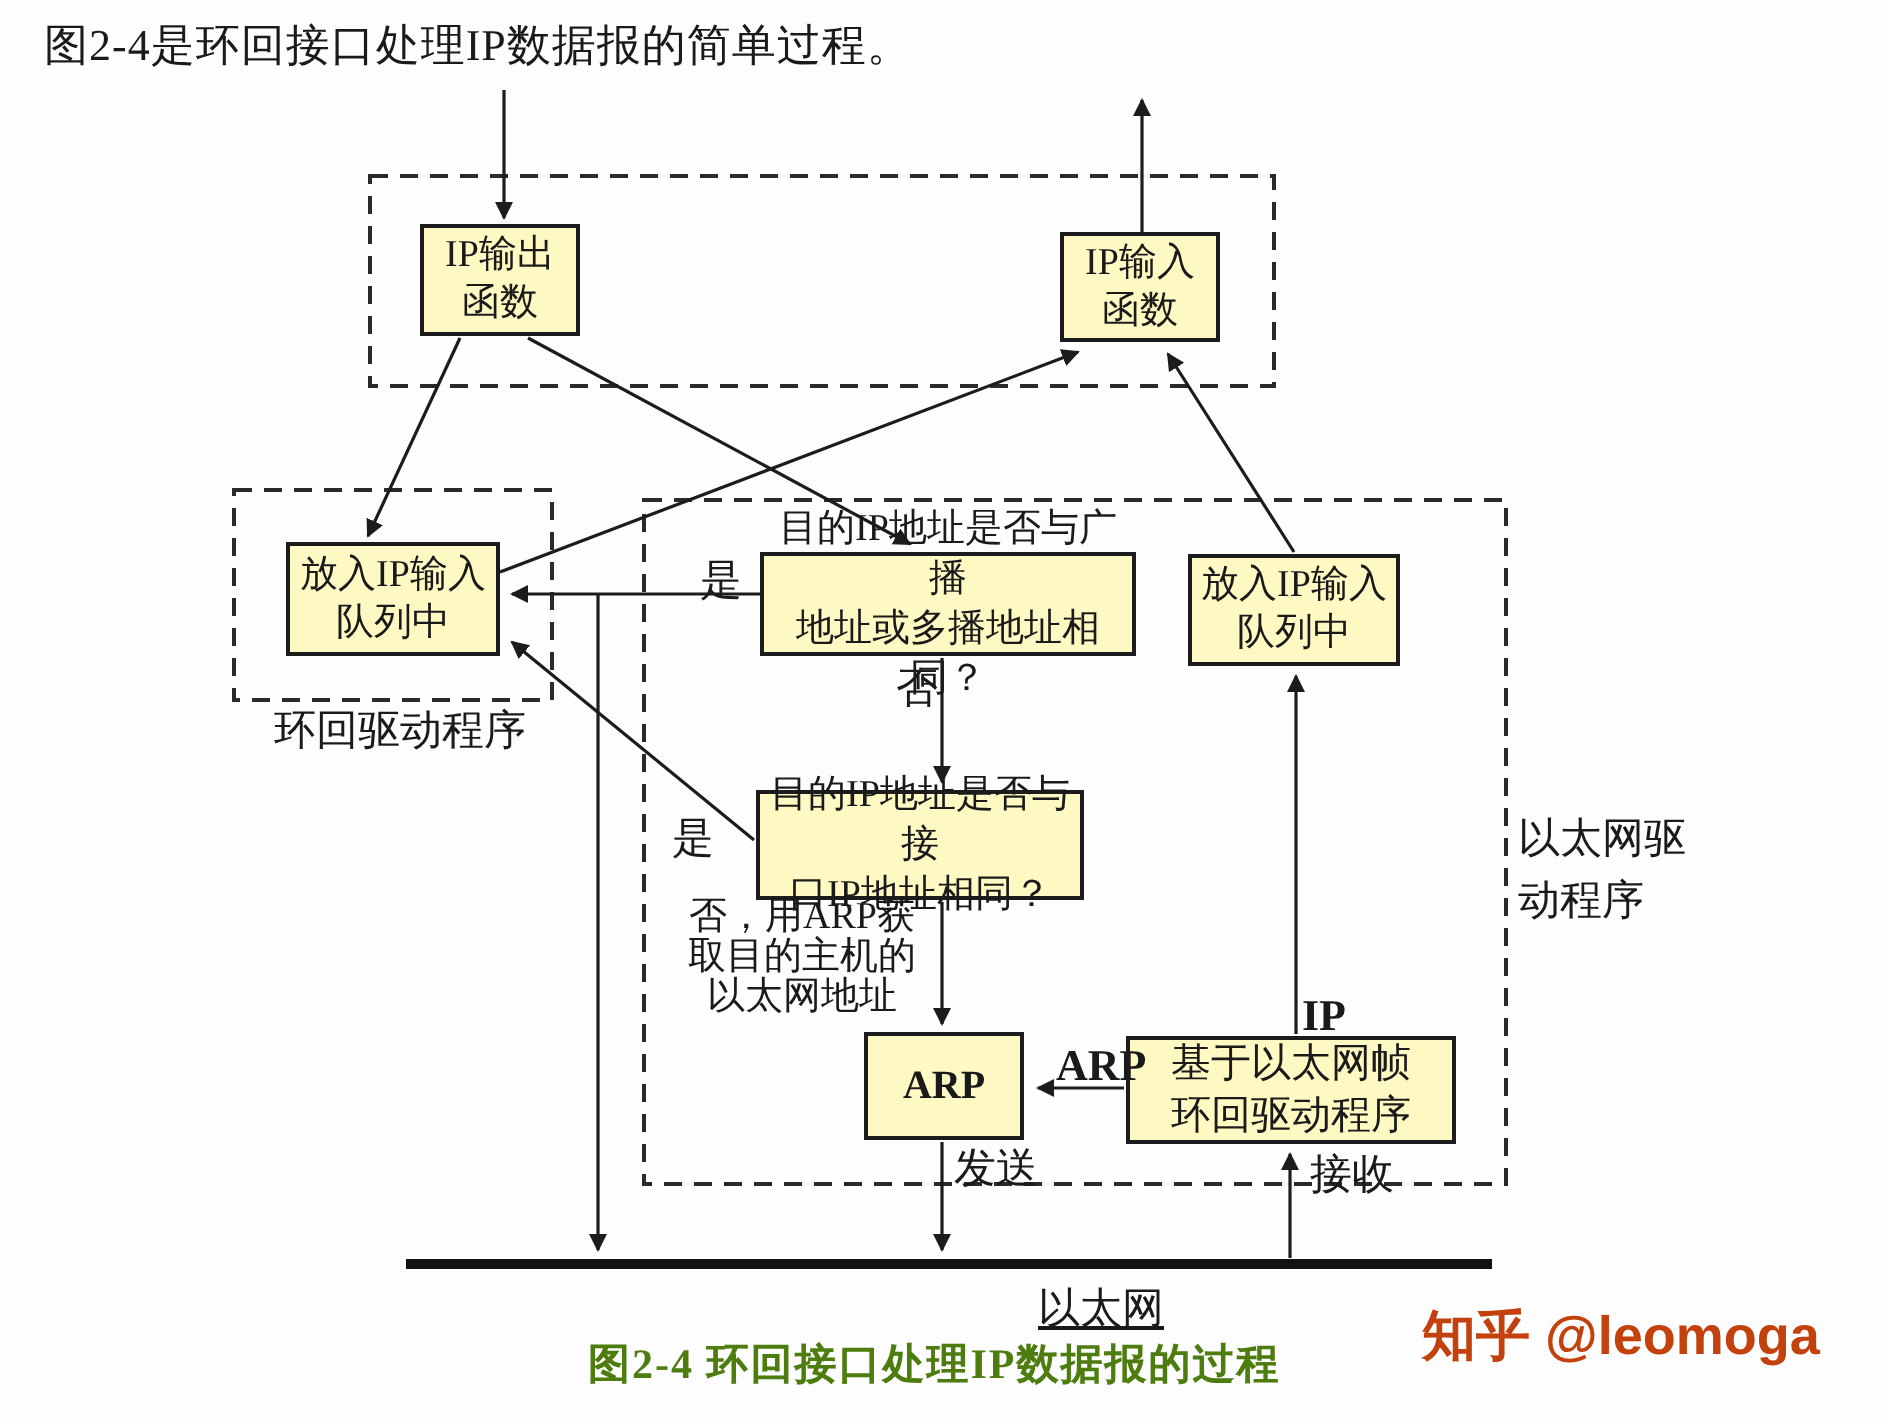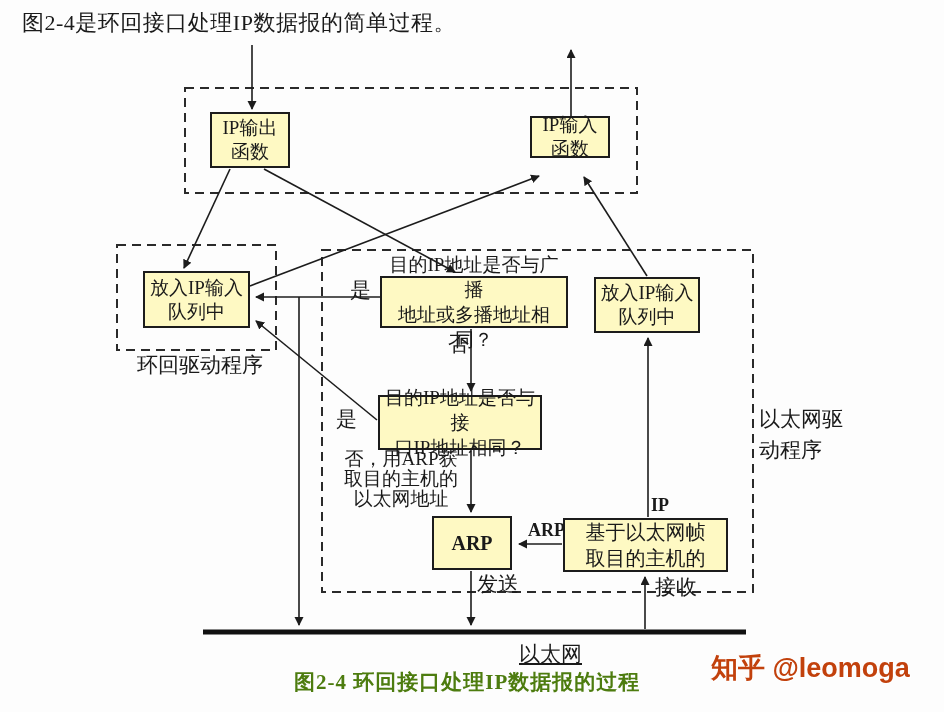--- a/index.html
+++ b/index.html
@@ -8,21 +8,21 @@
     font-family:"Liberation Serif","DejaVu Serif",serif;color:#1a1a1a;
   }
   #svg-layer{position:absolute;left:0;top:0;width:944px;height:712px;pointer-events:none;}
   .node{
     position:absolute;box-sizing:border-box;border:2px solid #1c1c1c;background:#fef9c3;
     display:flex;align-items:center;justify-content:center;text-align:center;
     white-space:pre-line;font-size:19px;line-height:24px;
   }
   .lbl{position:absolute;white-space:pre-line;font-size:21px;line-height:28px;}
   .lbl-small{font-size:19px;line-height:20px;text-align:center;}
-  .edge-tag{position:absolute;font-weight:bold;font-size:18px;}
+  .edge-tag{position:absolute;font-weight:bold;font-size:22px;}
   #intro-text{position:absolute;left:22px;top:8px;font-size:22px;letter-spacing:0.5px;}
   #caption{
     position:absolute;left:294px;top:668px;font-size:21px;font-weight:600;
     color:#4d7c0f;letter-spacing:1px;
   }
   #watermark{
     position:absolute;left:711px;top:650px;font-size:27px;font-weight:bold;
     color:#c2410c;font-family:"Liberation Sans","DejaVu Sans",sans-serif;
     text-shadow:1px 1px 0 #ffffff;
   }
@@ -59,33 +59,33 @@
     <line x1="377" y1="420" x2="256" y2="321" stroke="#1c1c1c" stroke-width="1.6" marker-end="url(#arr)"></line>
     <line x1="471" y1="451" x2="471" y2="512" stroke="#1c1c1c" stroke-width="1.6" marker-end="url(#arr)"></line>
     <line x1="471" y1="571" x2="471" y2="625" stroke="#1c1c1c" stroke-width="1.6" marker-end="url(#arr)"></line>
     <line x1="562" y1="544" x2="519" y2="544" stroke="#1c1c1c" stroke-width="1.6" marker-end="url(#arr)"></line>
     <line x1="645" y1="629" x2="645" y2="577" stroke="#1c1c1c" stroke-width="1.6" marker-end="url(#arr)"></line>
     <line x1="648" y1="517" x2="648" y2="338" stroke="#1c1c1c" stroke-width="1.6" marker-end="url(#arr)"></line>
   </svg>
 
   <div class="node" style="left:210px;top:112px;width:80px;height:56px;">IP输出
 函数</div>
-  <div class="node" style="left:530px;top:116px;width:80px;height:42px;">IP输入
+  <div class="node" style="left:530px;top:116px;width:80px;height:55px;">IP输入
 函数</div>
   <div class="node" style="left:143px;top:271px;width:107px;height:57px;">放入IP输入
 队列中</div>
   <div class="node" style="left:380px;top:276px;width:188px;height:52px;line-height:25px;">目的IP地址是否与广播
 地址或多播地址相同？</div>
   <div class="node" style="left:594px;top:277px;width:106px;height:56px;">放入IP输入
 队列中</div>
   <div class="node" style="left:378px;top:395px;width:164px;height:55px;line-height:25px;">目的IP地址是否与接
 口IP地址相同？</div>
   <div class="node" style="left:432px;top:516px;width:80px;height:54px;font-weight:bold;font-size:20px;">ARP</div>
   <div class="node" style="left:563px;top:518px;width:165px;height:54px;font-size:20px;line-height:26px;">基于以太网帧
-取目的主机的</div>
+环回驱动程序</div>
 
   <div class="lbl" style="left:759px;top:404px;line-height:31px;">以太网驱
 动程序</div>
   <div class="lbl" style="left:137px;top:351px;">环回驱动程序</div>
   <div class="lbl" style="left:350px;top:276px;">是</div>
   <div class="lbl" style="left:448px;top:330px;">否</div>
   <div class="lbl" style="left:336px;top:405px;">是</div>
   <div class="lbl lbl-small" style="left:341px;top:449px;width:120px;">否，用ARP获
 取目的主机的
 以太网地址</div>

